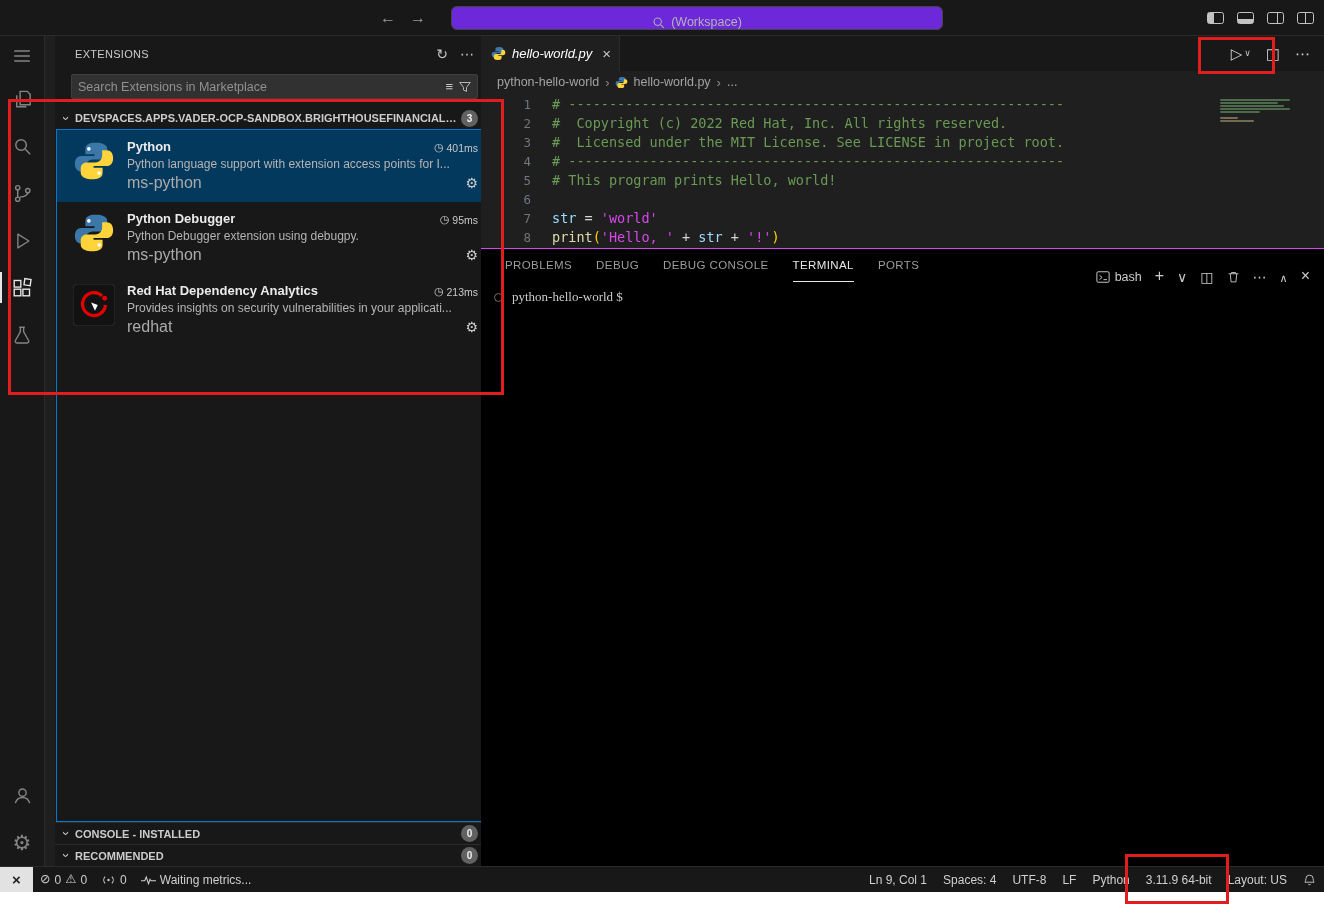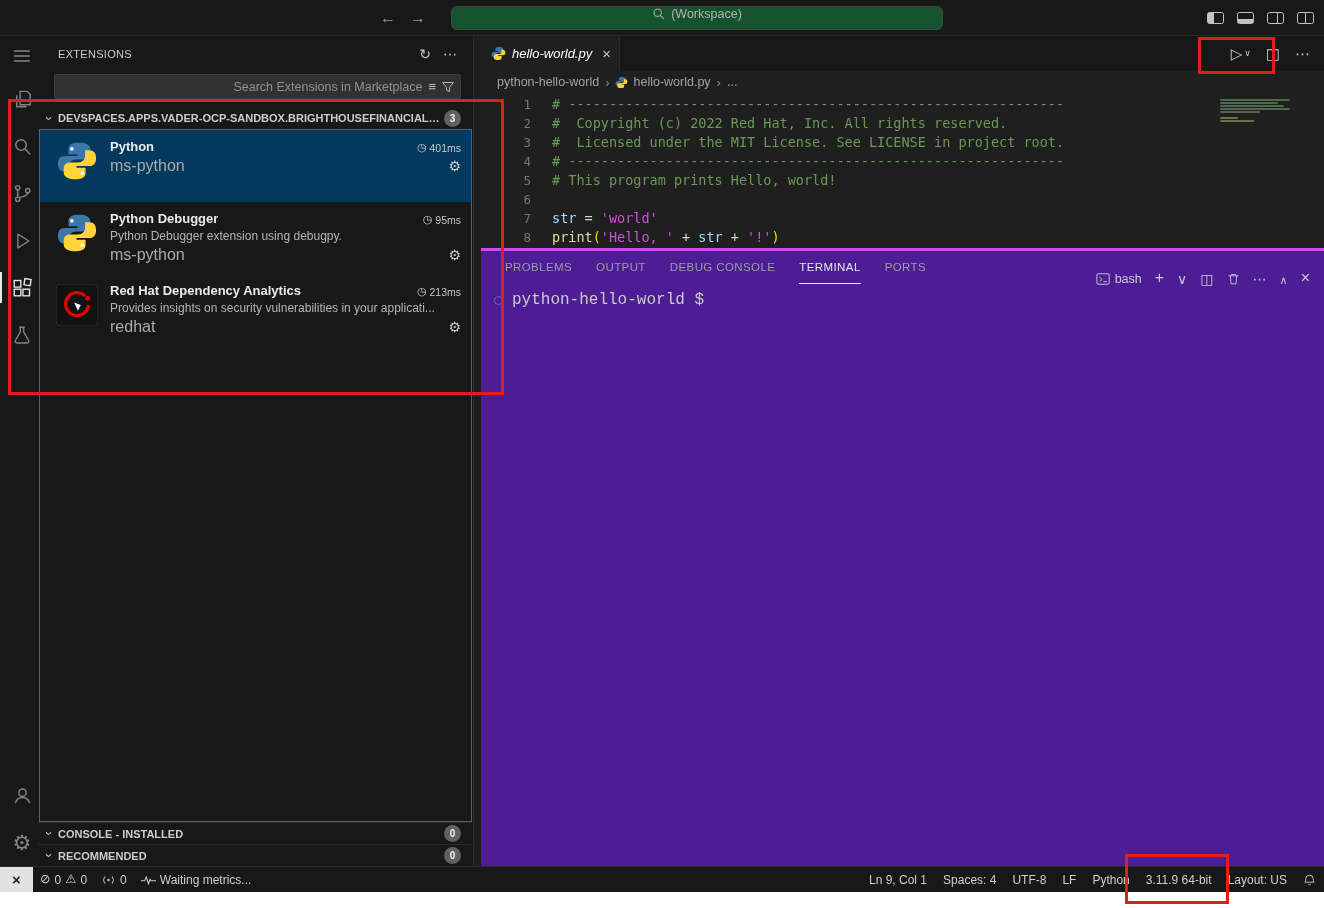--- a/index.html
+++ b/index.html
@@ -9,50 +9,50 @@
     background:#1f1f1f; color:#cccccc;
     font-family:"Liberation Sans", sans-serif; font-size:13px;
     -webkit-font-smoothing:antialiased;
   }
   svg { display:block; }
   .icon-glyph { display:inline-block; line-height:1; }
 
   
   .titlebar { position:absolute; left:0; top:0; width:100%; height:36px; background:#181818; border-bottom:1px solid #2b2b2b; }
   .nav-arrows { position:absolute; left:380px; top:0; height:36px; display:flex; align-items:center; gap:14px; color:#9a9a9a; font-size:16px; }
-  .cc { position:absolute; left:451px; top:6px; width:492px; height:24px; background:#14532d; border:1px solid #454545; border-radius:6px;
-        display:flex; align-items:flex-start; justify-content:center; gap:6px; color:#b4b4b4; font-size:12.5px; cursor:pointer; }
+  .cc { position:absolute; left:451px; top:6px; width:492px; height:24px; background:#6d28d9; border:1px solid #454545; border-radius:6px;
+        display:flex; align-items:flex-end; justify-content:center; gap:6px; color:#b4b4b4; font-size:12.5px; cursor:pointer; }
   .win-icons { position:absolute; right:10px; top:12px; display:flex; gap:13px; align-items:center; }
   .wicon { width:17px; height:12px; border:1.4px solid #c3c3c3; border-radius:2.5px; position:relative; display:inline-block; }
   .wicon i { position:absolute; background:#c3c3c3; }
   .wicon.w-left i  { left:0; top:0; bottom:0; width:6px; }
   .wicon.w-bottom i{ left:0; right:0; bottom:0; height:4px; }
   .wicon.w-right i { right:0; top:0; bottom:0; width:6px; background:transparent; border-left:1.4px solid #c3c3c3; }
   .wicon.w-grid i  { left:7px; top:0; bottom:0; width:1.4px; }
 
   
   .activitybar { position:absolute; left:0; top:36px; width:45px; height:830px; background:#181818; border-right:1px solid #2b2b2b;
                  display:flex; flex-direction:column; align-items:stretch; }
   .ab-item { height:47px; display:flex; align-items:center; justify-content:center; color:#848484; cursor:pointer; position:relative; }
   .ab-item:first-child { height:40px; }
   .ab-item.active { color:#e7e7e7; }
   .ab-item.active::before { content:""; position:absolute; left:0; top:8px; bottom:8px; width:2px; background:#e7e7e7; }
   .ab-item svg { stroke:currentColor; fill:none; stroke-width:1.5; }
   .ab-bottom { margin-top:auto; }
   .ab-gear { font-size:21px; }
 
   
-  .sidebar { position:absolute; left:38px; top:36px; width:436px; height:830px; background:#181818; border-right:1px solid #2b2b2b;
+  .sidebar { position:absolute; left:55px; top:36px; width:436px; height:830px; background:#181818; border-right:1px solid #2b2b2b;
              display:flex; flex-direction:column; }
   .sb-header { height:36px; display:flex; align-items:center; padding:0 10px 0 20px; flex:none; }
   .sb-title { flex:1; font-size:11px; color:#cccccc; letter-spacing:.3px; }
   .sb-header .hicon { color:#c5c5c5; font-size:14px; padding:2px 6px; cursor:pointer; }
   .sb-search { flex:none; margin:2px 12px 8px 16px; height:25px; background:#313131; border:1px solid #3e3e3e; border-radius:2px;
                display:flex; align-items:center; padding:0 6px; gap:6px; }
-  .sb-search input { flex:1; background:transparent; border:none; outline:none; color:#cccccc; font-size:12.5px; font-family:inherit;text-align:right; }
+  .sb-search input { flex:1; background:transparent; border:none; outline:none; color:#cccccc; font-size:12.5px; font-family:inherit; }
   .sb-search input::placeholder { color:#919191; }
   .sb-search .hicon { color:#c5c5c5; font-size:13px; cursor:pointer; }
   .section-header { height:22px; flex:none; display:flex; align-items:center; gap:2px; padding:0 12px 0 4px; font-size:11px; font-weight:700; color:#cccccc; cursor:pointer; }
   .chev { display:inline-block; transform:rotate(90deg); font-weight:400; font-size:13px; color:#cccccc; width:14px; text-align:center; flex:none; }
   .section-label { flex:1; white-space:nowrap; overflow:hidden; text-overflow:ellipsis; }
   .badge { min-width:17px; height:17px; border-radius:10px; background:#616161; color:#f2f2f2; font-size:10px; font-weight:700;
            display:flex; align-items:center; justify-content:center; padding:0 5px; flex:none; }
   .ext-list { flex:1; margin:0 1px; border:1px solid #0078d4; overflow:hidden; }
   .ext-row { height:72px; display:flex; gap:12px; padding:9px 10px 8px 16px; cursor:pointer; position:relative; }
   .ext-row.selected { background:#04395e; }
@@ -93,31 +93,31 @@
   .tok-str { color:#d946ef; }
   .tok-var { color:#9cdcfe; }
   .tok-func { color:#dcdcaa; }
   .tok-paren { color:#ffd700; }
   .tok-plain { color:#d4d4d4; }
 
   .minimap { position:absolute; top:6px; right:28px; width:76px; }
   .mm-line { height:2px; margin-bottom:1px; border-radius:1px; }
 
   
-  .panel { position:absolute; left:0; right:0; top:212px; bottom:0; background:#4c1d95; border-top:3px solid #d946ef; }
+  .panel { position:absolute; left:0; right:0; top:212px; bottom:0; background:#000000; border-top:1px solid #d946ef; }
   .panel-header { height:33px; display:flex; align-items:stretch; padding:0 14px 0 24px; }
   .panel-tabs { display:flex; gap:24px; }
   .panel-tab { font-size:11.5px; letter-spacing:.4px; color:#9d9d9d; display:flex; align-items:center; cursor:pointer; border-bottom:1px solid transparent; }
   .panel-tab.active { color:#e7e7e7; border-bottom-color:#e7e7e7; }
   .panel-actions { margin-left:auto; display:flex; align-items:flex-end; gap:13px; color:#cccccc;margin-top:35px; }
   .pa-icon { font-size:14px; cursor:pointer; display:flex; align-items:center; }
   .shell-group { display:flex; align-items:center; gap:5px; cursor:pointer; }
   .shell-label { font-size:12.5px; }
   .terminal { display:flex; align-items:center; gap:9px; padding:7px 4px 0 13px;
-              font-family:Liberation Mono, monospace; font-size:16px; color:#cccccc; }
+              font-family:Liberation Serif, serif; font-size:13px; color:#cccccc; }
   .term-dot { width:9px; height:9px; border:1px solid #707070; border-radius:50%; flex:none; }
 
   
   .statusbar { position:absolute; left:0; right:0; top:866px; height:26px; background:#181818; border-top:1px solid #2b2b2b;
                display:flex; align-items:center; font-size:12px; color:#cfcfcf; }
   .remote { width:33px; height:100%; background:#e2e2e2; color:#1f1f1f; display:flex; align-items:center; justify-content:center;
             font-size:15px; font-weight:700; cursor:pointer; flex:none; }
   .sb-item { display:flex; align-items:center; gap:4px; padding:0 7px; height:100%; cursor:pointer; white-space:nowrap; }
   .sb-item .g { font-size:12.5px; }
   .sb-right { margin-left:auto; display:flex; align-items:center; height:100%; }
@@ -248,20 +248,21 @@
           <circle cx="27.4" cy="34.7" r="1.9" fill="#fff"></circle>
         </svg>
         <div class="ext-main">
           <div class="ext-top">
             <span class="ext-name">Python</span>
             <span class="ext-time">
               <span class="clock icon-glyph">◷</span>
               <span>401ms</span>
             </span>
           </div>
+          <div class="ext-desc">Python language support with extension access points for I...</div>
           <div class="ext-bottom">
             <span class="ext-pub">ms-python</span>
             <span class="ext-gear icon-glyph">⚙</span>
           </div>
         </div>
       </div>
 
       <div class="ext-row">
         <svg class="ext-icon" viewBox="0 0 44 44">
           <path fill="#3b77a8" d="M22 3c-5.5 0-9 2.4-9 6.6V15h9.5v1.8H8.9C4.4 16.8 2 20 2 25s2.4 8.2 6.9 8.2h4.6v-5.7c0-3.9 3.2-7 7.1-7h9.3c3.3 0 6-2.7 6-6V9.6C35.9 5.4 30.8 3 26 3h-4z"></path>
@@ -399,21 +400,21 @@
         <div class="mm-line" style="width:0;background:transparent;"></div>
         <div class="mm-line" style="width:18px;background:#7a6a50;"></div>
         <div class="mm-line" style="width:34px;background:#6d6d52;"></div>
       </div>
     </div>
 
     <div class="panel">
       <div class="panel-header">
         <div class="panel-tabs">
           <span class="panel-tab">PROBLEMS</span>
-          <span class="panel-tab">OUTPUT</span>
+          <span class="panel-tab">DEBUG</span>
           <span class="panel-tab">DEBUG CONSOLE</span>
           <span class="panel-tab active">TERMINAL</span>
           <span class="panel-tab">PORTS</span>
         </div>
         <div class="panel-actions">
           <span class="shell-group">
             <svg width="14" height="14" viewBox="0 0 16 16">
                 <rect x="1" y="2" width="14" height="12" rx="1.5" fill="none" stroke="#ccc" stroke-width="1.1"></rect>
                 <path d="M4 6l3 2.5L4 11" stroke="#ccc" fill="none" stroke-width="1.1"></path>
                 <path d="M8.5 11h4" stroke="#ccc" stroke-width="1.1"></path>

